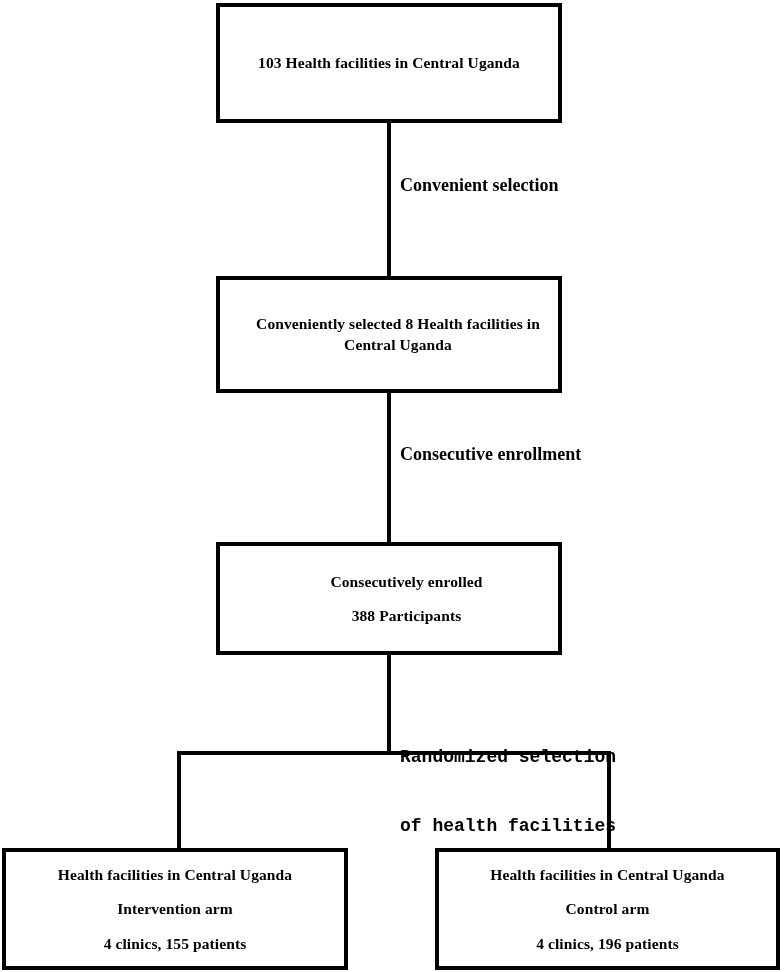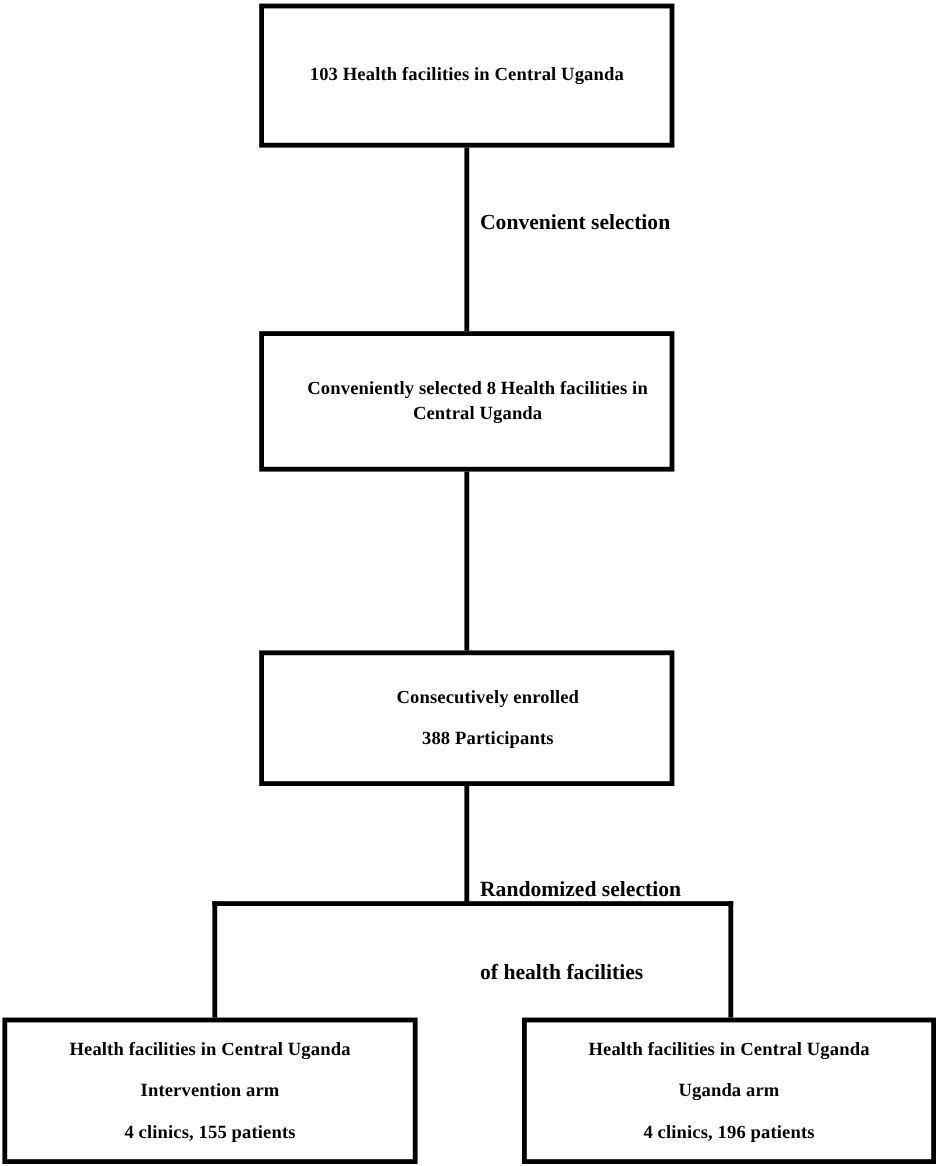--- a/index.html
+++ b/index.html
@@ -83,42 +83,43 @@
 
   <div class="conn-v" style="left:387px; top:121px; height:157px;"></div>
   <div class="edge-label" style="left:400px; top:174px;">Convenient selection</div>
 
   <div class="node tight" id="node-selected">
     <div class="line">Conveniently selected 8 Health facilities in</div>
     <div class="line">Central Uganda</div>
   </div>
 
   <div class="conn-v" style="left:387px; top:391px; height:153px;"></div>
+  <div class="edge-label" style="left:400px; top:443px;">Consecutive enrollment</div>
 
   <div class="node spaced" id="node-enrolled">
     <div class="line">Consecutively enrolled</div>
     <div class="line">388 Participants</div>
   </div>
 
   <div class="conn-v" style="left:387px; top:653px; height:102px;"></div>
 
-  <div class="edge-label" style="left:400px; top:684px;">
+  <div class="edge-label" style="left:400px; top:700px;font-family:Liberation Mono, monospace;">
     <div>Randomized selection</div>
     <div>of health facilities</div>
   </div>
 
   <div class="conn-h" style="left:177px; top:751px; width:434px;"></div>
   <div class="conn-v" style="left:177px; top:751px; height:99px;"></div>
   <div class="conn-v" style="left:607px; top:751px; height:99px;"></div>
 
   <div class="node triple" id="node-intervention">
     <div class="line">Health facilities in Central Uganda</div>
     <div class="line">Intervention arm</div>
     <div class="line">4 clinics, 155 patients</div>
   </div>
 
   <div class="node triple" id="node-control">
     <div class="line">Health facilities in Central Uganda</div>
-    <div class="line">Uganda arm</div>
+    <div class="line">Control arm</div>
     <div class="line">4 clinics, 196 patients</div>
   </div>
 
 </div>
 
 </body></html>

